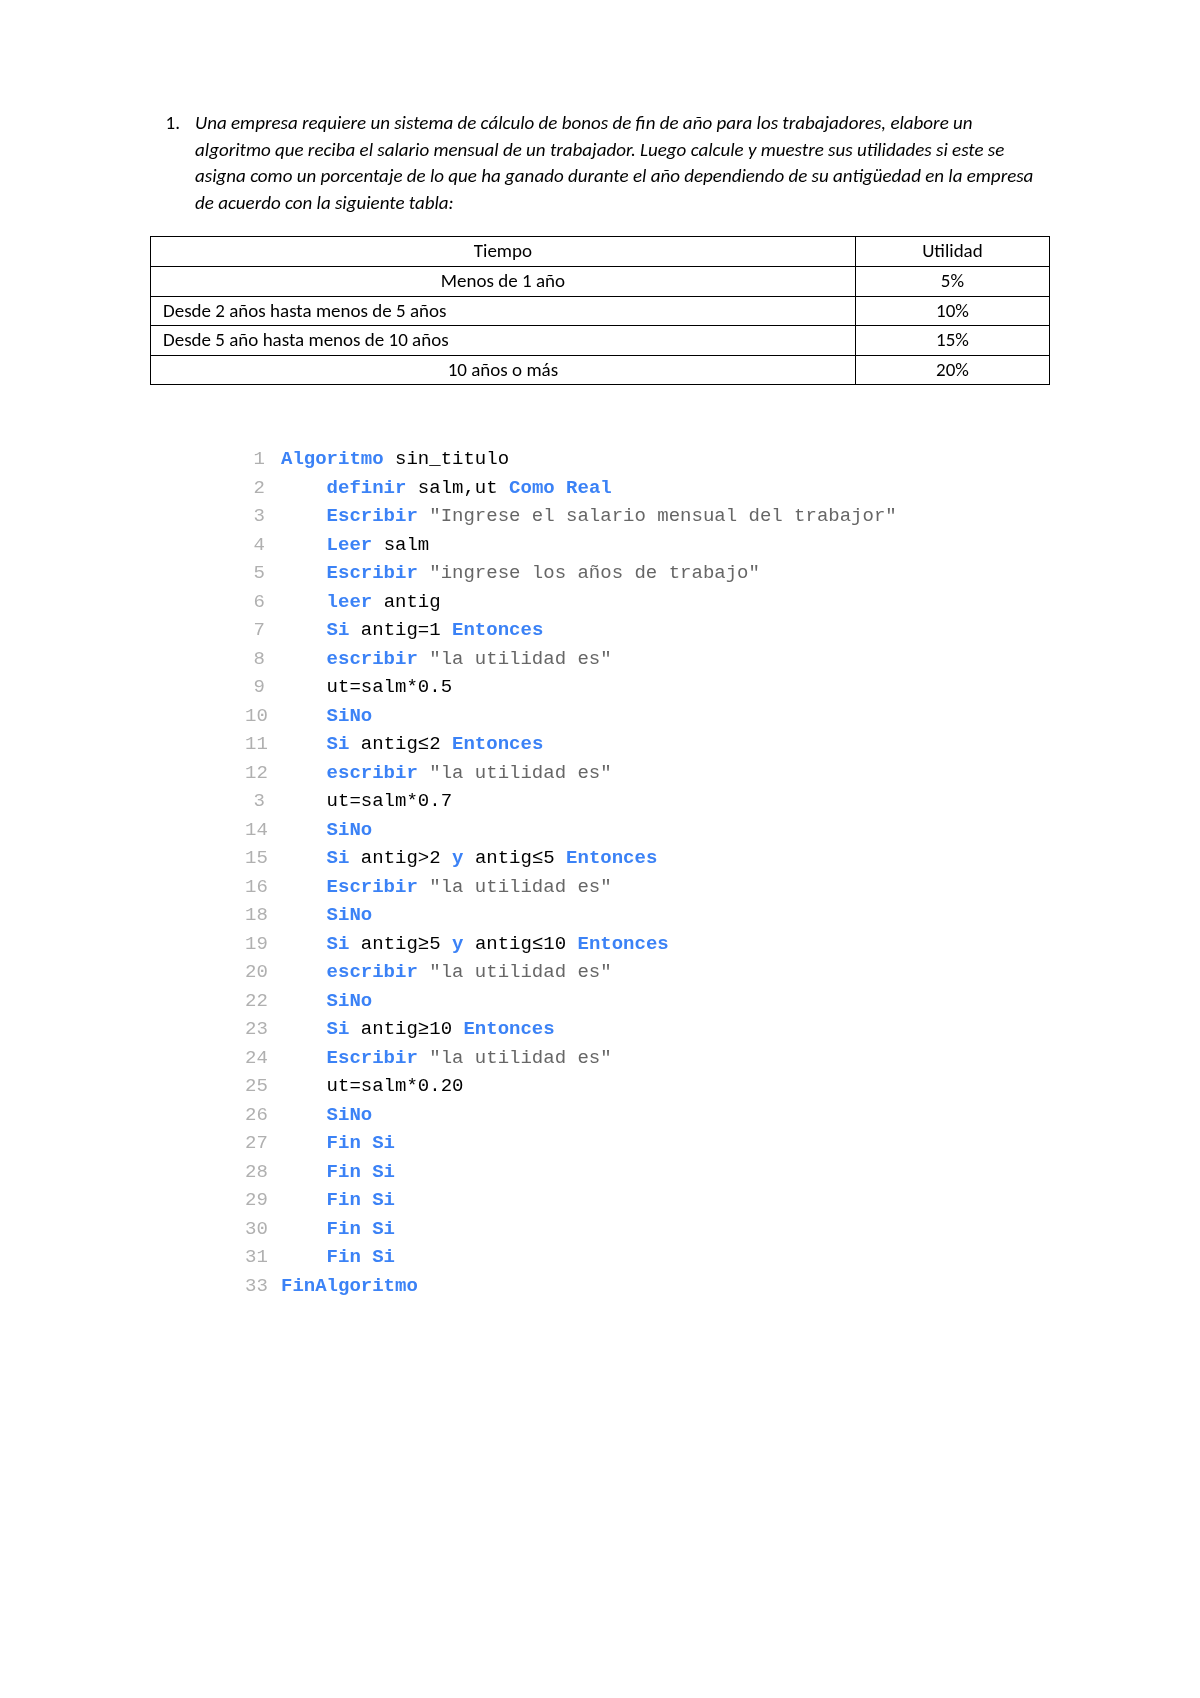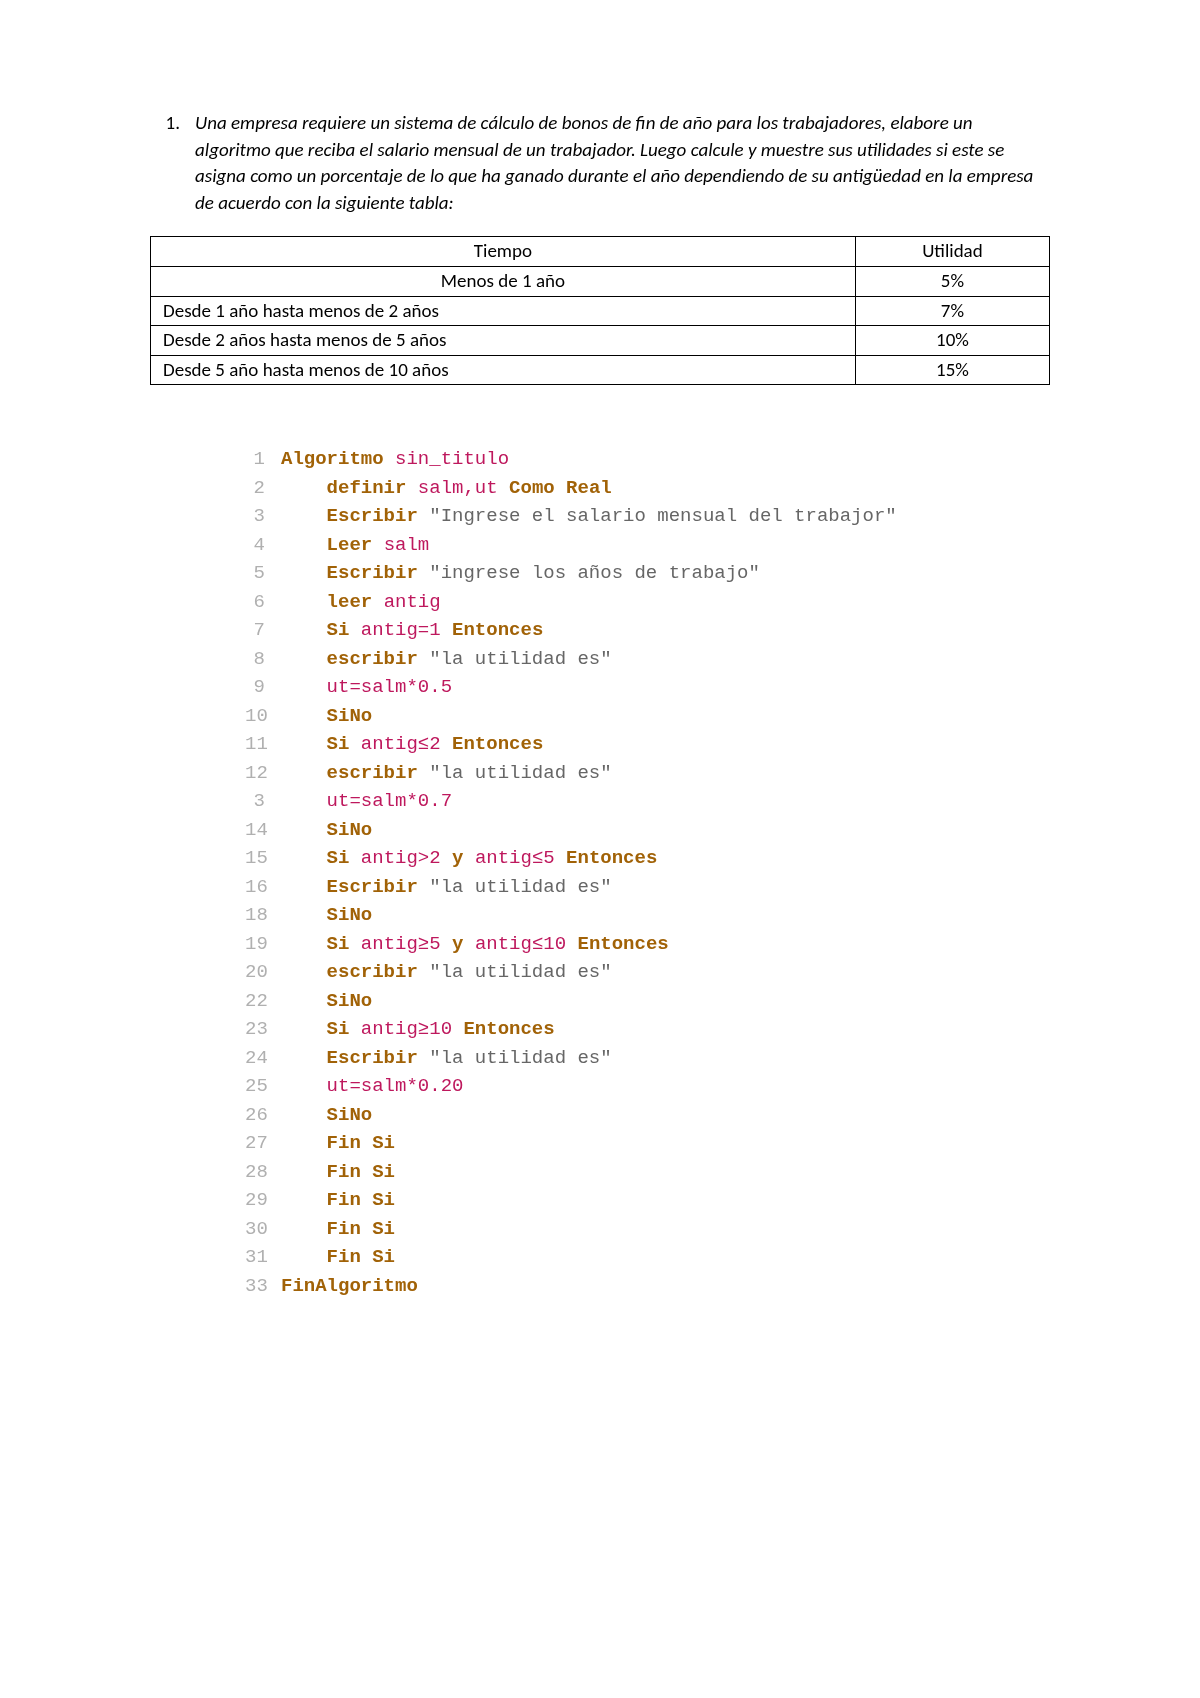--- a/index.html
+++ b/index.html
@@ -45,22 +45,22 @@
     .code-line { display: flex; white-space: pre; }
     .line-num {
       width: 36px;
       flex-shrink: 0;
       text-align: right;
       padding-right: 16px;
       color: #b0b0b0;
       font-family: 'Courier New', monospace;
     }
     .code-content { flex: 1; }
-    .kw { color: #a16207; font-weight: bold; }
-    .var { color: #be185d; }
+    .kw { color: #3b82f6; font-weight: bold; }
+    .var { color: #000000; }
     .str { color: #666; }
   </style>
 </head>
 <body>
 
 <div class="problem">
   <div class="problem-num">1.</div>
   <div class="problem-text">Una empresa requiere un sistema de cálculo de bonos de fin de año para los trabajadores, elabore un algoritmo que reciba el salario mensual de un trabajador. Luego calcule y muestre sus utilidades si este se asigna como un porcentaje de lo que ha ganado durante el año dependiendo de su antigüedad en la empresa de acuerdo con la siguiente tabla:</div>
 </div>
 
@@ -70,30 +70,30 @@
       <th>Tiempo</th>
       <th>Utilidad</th>
     </tr>
   </thead>
   <tbody>
     <tr>
       <td>Menos de 1 año</td>
       <td>5%</td>
     </tr>
     <tr>
-      <td class="left">Desde 1 año hasta menos de 2 años</td>
-      <td>7%</td>
-    </tr>
-    <tr>
       <td class="left">Desde 2 años hasta menos de 5 años</td>
       <td>10%</td>
     </tr>
     <tr>
       <td class="left">Desde 5 año hasta menos de 10 años</td>
       <td>15%</td>
+    </tr>
+    <tr>
+      <td>10 años o más</td>
+      <td>20%</td>
     </tr>
   </tbody>
 </table>
 
 <div class="code-block">
   <div class="code-line"><span class="line-num">1</span><span class="code-content"><span class="kw">Algoritmo</span> <span class="var">sin_titulo</span></span></div>
   <div class="code-line"><span class="line-num">2</span><span class="code-content">    <span class="kw">definir</span> <span class="var">salm,ut</span> <span class="kw">Como Real</span></span></div>
   <div class="code-line"><span class="line-num">3</span><span class="code-content">    <span class="kw">Escribir</span> <span class="str">"Ingrese el salario mensual del trabajor"</span></span></div>
   <div class="code-line"><span class="line-num">4</span><span class="code-content">    <span class="kw">Leer</span> <span class="var">salm</span></span></div>
   <div class="code-line"><span class="line-num">5</span><span class="code-content">    <span class="kw">Escribir</span> <span class="str">"ingrese los años de trabajo"</span></span></div>

